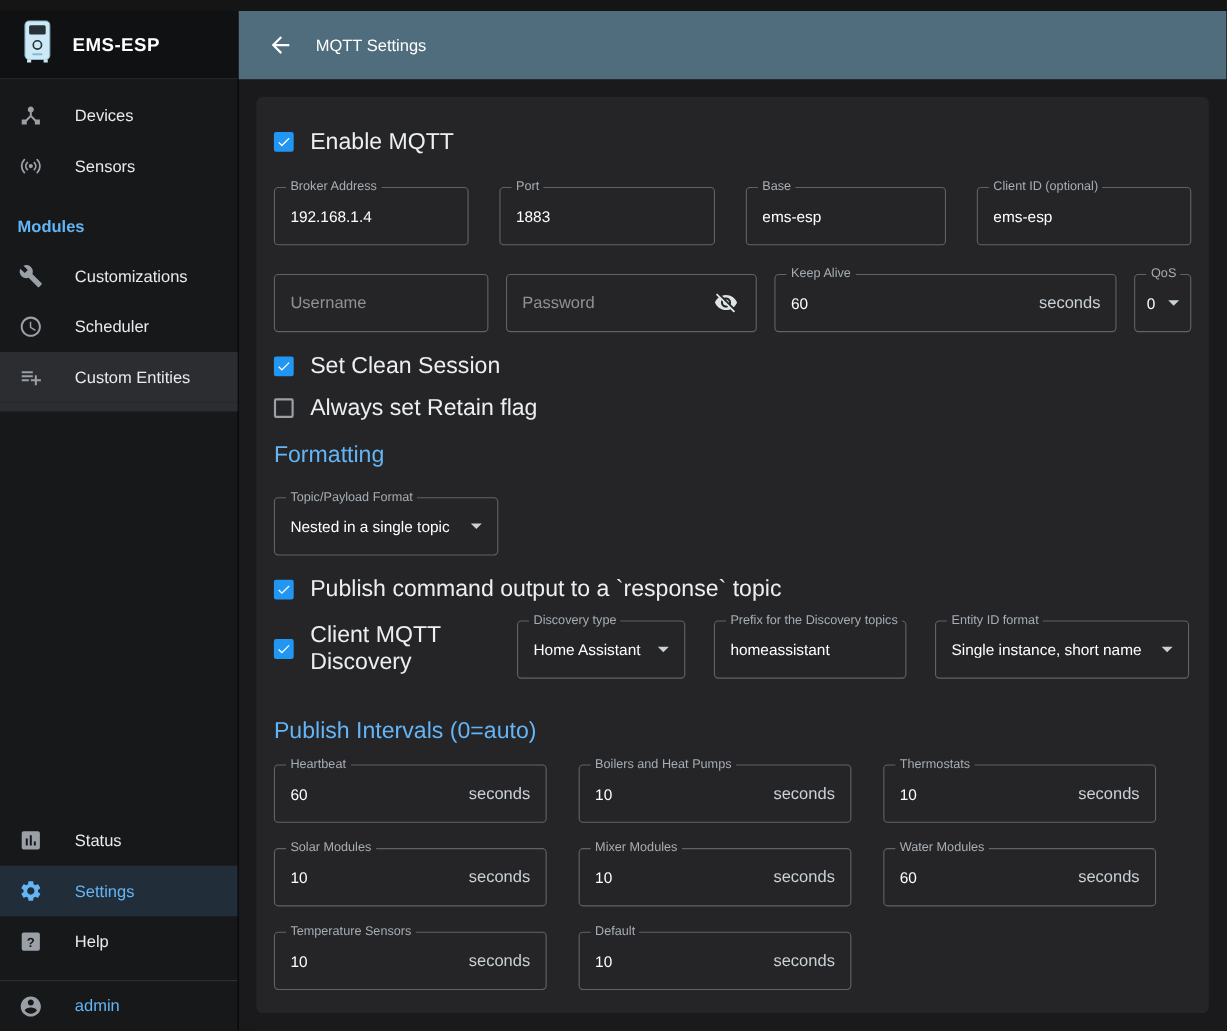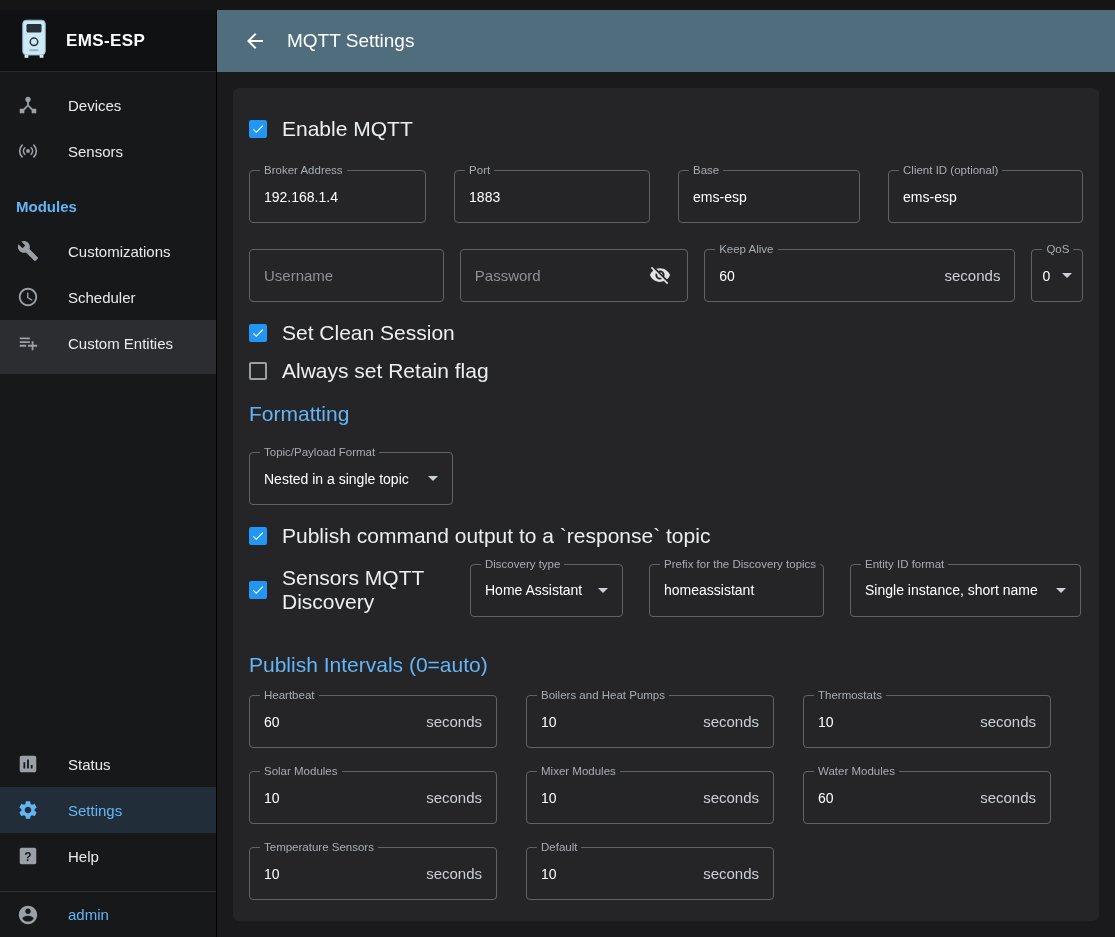--- a/index.html
+++ b/index.html
@@ -54,21 +54,21 @@
   .user-row .nav-label{color:var(--accent);}
 
   
   .main{flex:1;display:flex;flex-direction:column;background:#1a1a1c;min-width:0;}
   .appbar{
     height:62px;background:var(--header);display:flex;align-items:center;
     padding:0 26px;gap:20px;flex:0 0 62px;
   }
   .back-btn{width:24px;height:24px;color:#fff;cursor:pointer;display:flex;align-items:center;}
   .back-btn svg{width:24px;height:24px;}
-  .appbar-title{font-size:19px;font-weight:500;color:#fff;}
+  .appbar-title{font-size:15px;font-weight:500;color:#fff;}
 
   .content{flex:1;padding:16px;overflow:hidden;display:flex;}
   .card{
     flex:1;background:#252528;border-radius:6px;
     padding:16px 16px 20px 16px;overflow:hidden;
   }
 
   
   .check-row{display:flex;align-items:center;gap:15px;height:38px;cursor:pointer;}
   .cb{
@@ -328,21 +328,21 @@
           <span class="cb-label">Publish command output to a `response` topic</span>
         </div>
 
         <div class="disc-row g26">
           <div class="check-row disc-check">
             <span class="cb checked">
               <svg viewBox="0 0 24 24">
                   <path d="M9 16.2 4.8 12l-1.4 1.4L9 19 21 7l-1.4-1.4z"></path>
                 </svg>
             </span>
-            <span class="cb-label">Sensors MQTT Discovery</span>
+            <span class="cb-label">Client MQTT Discovery</span>
           </div>
           <div class="field select w153">
             <span class="flabel">Discovery type</span>
             <span class="fvalue">Home Assistant</span>
             <span class="caret"></span>
           </div>
           <div class="field w175">
             <span class="flabel">Prefix for the Discovery topics</span>
             <span class="fvalue">homeassistant</span>
           </div>

